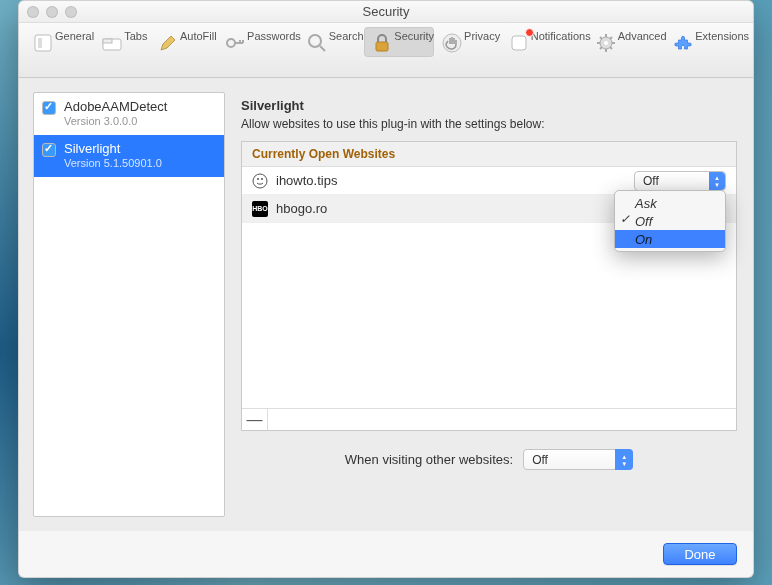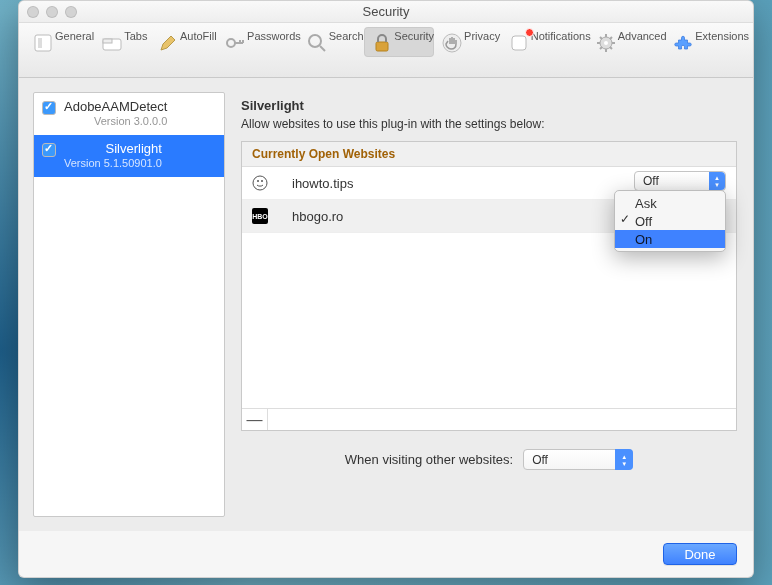--- a/index.html
+++ b/index.html
@@ -106,21 +106,21 @@
     border: 1px solid #bbb;
     background: #3b99fc;
     position: relative;
     margin-top: 2px;
     flex-shrink: 0;
   }
   .sb-check::after {
     content: "✓"; color: #fff; font-size: 11px; font-weight: bold;
     position: absolute; top: -2px; left: 1px;
   }
-  .sb-texts { display: flex; flex-direction: column; line-height: 1.25; text-align: right; }
+  .sb-texts { display: flex; flex-direction: column; line-height: 1.25; }
   .sb-name { font-size: 13px; }
   .sb-ver { font-size: 11px; opacity: .8; }
   .sb-item:not(.selected) .sb-ver { color: #7a7a7a; }
   
   .main {
     flex: 1; display: flex; flex-direction: column;
     padding: 6px 2px 0 2px;
     position: relative;
   }
   .plugin-title { font-size: 13px; font-weight: bold; color: #333; }
@@ -133,23 +133,23 @@
     height: 290px;
   }
   .site-group-hdr {
     background: #f0f0f0;
     padding: 5px 10px;
     font-size: 12px; font-weight: 600; color: #a16207;
     border-bottom: 1px solid #ddd;
   }
   .site-row {
     display: flex; align-items: center;
-    height: 28px; padding: 16px 10px;
+    height: 28px; padding: 8px 10px;
     border-bottom: 1px solid #eee;
-    gap: 24px;
+    gap: 8px;
     position: relative;
     justify-content: center;
   }
   .site-row.alt { background: #f0f0f0; }
   .fav {
     width: 16px; height: 16px; display: flex; align-items: center; justify-content: center;
     font-size: 12px;
   }
   .fav-hbo {
     background: #000; color: #fff; font-size: 7px; font-weight: bold; text-align:center;
@@ -202,20 +202,21 @@
   .dropdown-popup {
     position: absolute;
     top: 189px; left: 595px;
     width: 112px;
     background: #f6f6f6;
     border: 1px solid #bdbdbd;
     border-radius: 5px;
     box-shadow: 0 6px 22px rgba(0,0,0,0.3);
     padding: 3px 0;
     z-index: 50;
+    font-style: italic;
   }
   .dd-opt {
     height: 18px; display: flex; align-items: center;
     font-size: 13px; padding: 0 10px 0 20px; position: relative;
   }
   .dd-opt.current::before {
     content: "✓"; position: absolute; left: 5px; top: 0; font-size: 12px;
   }
   .dd-opt.hl { background: #3f82ff; color: #0f172a; }
   

